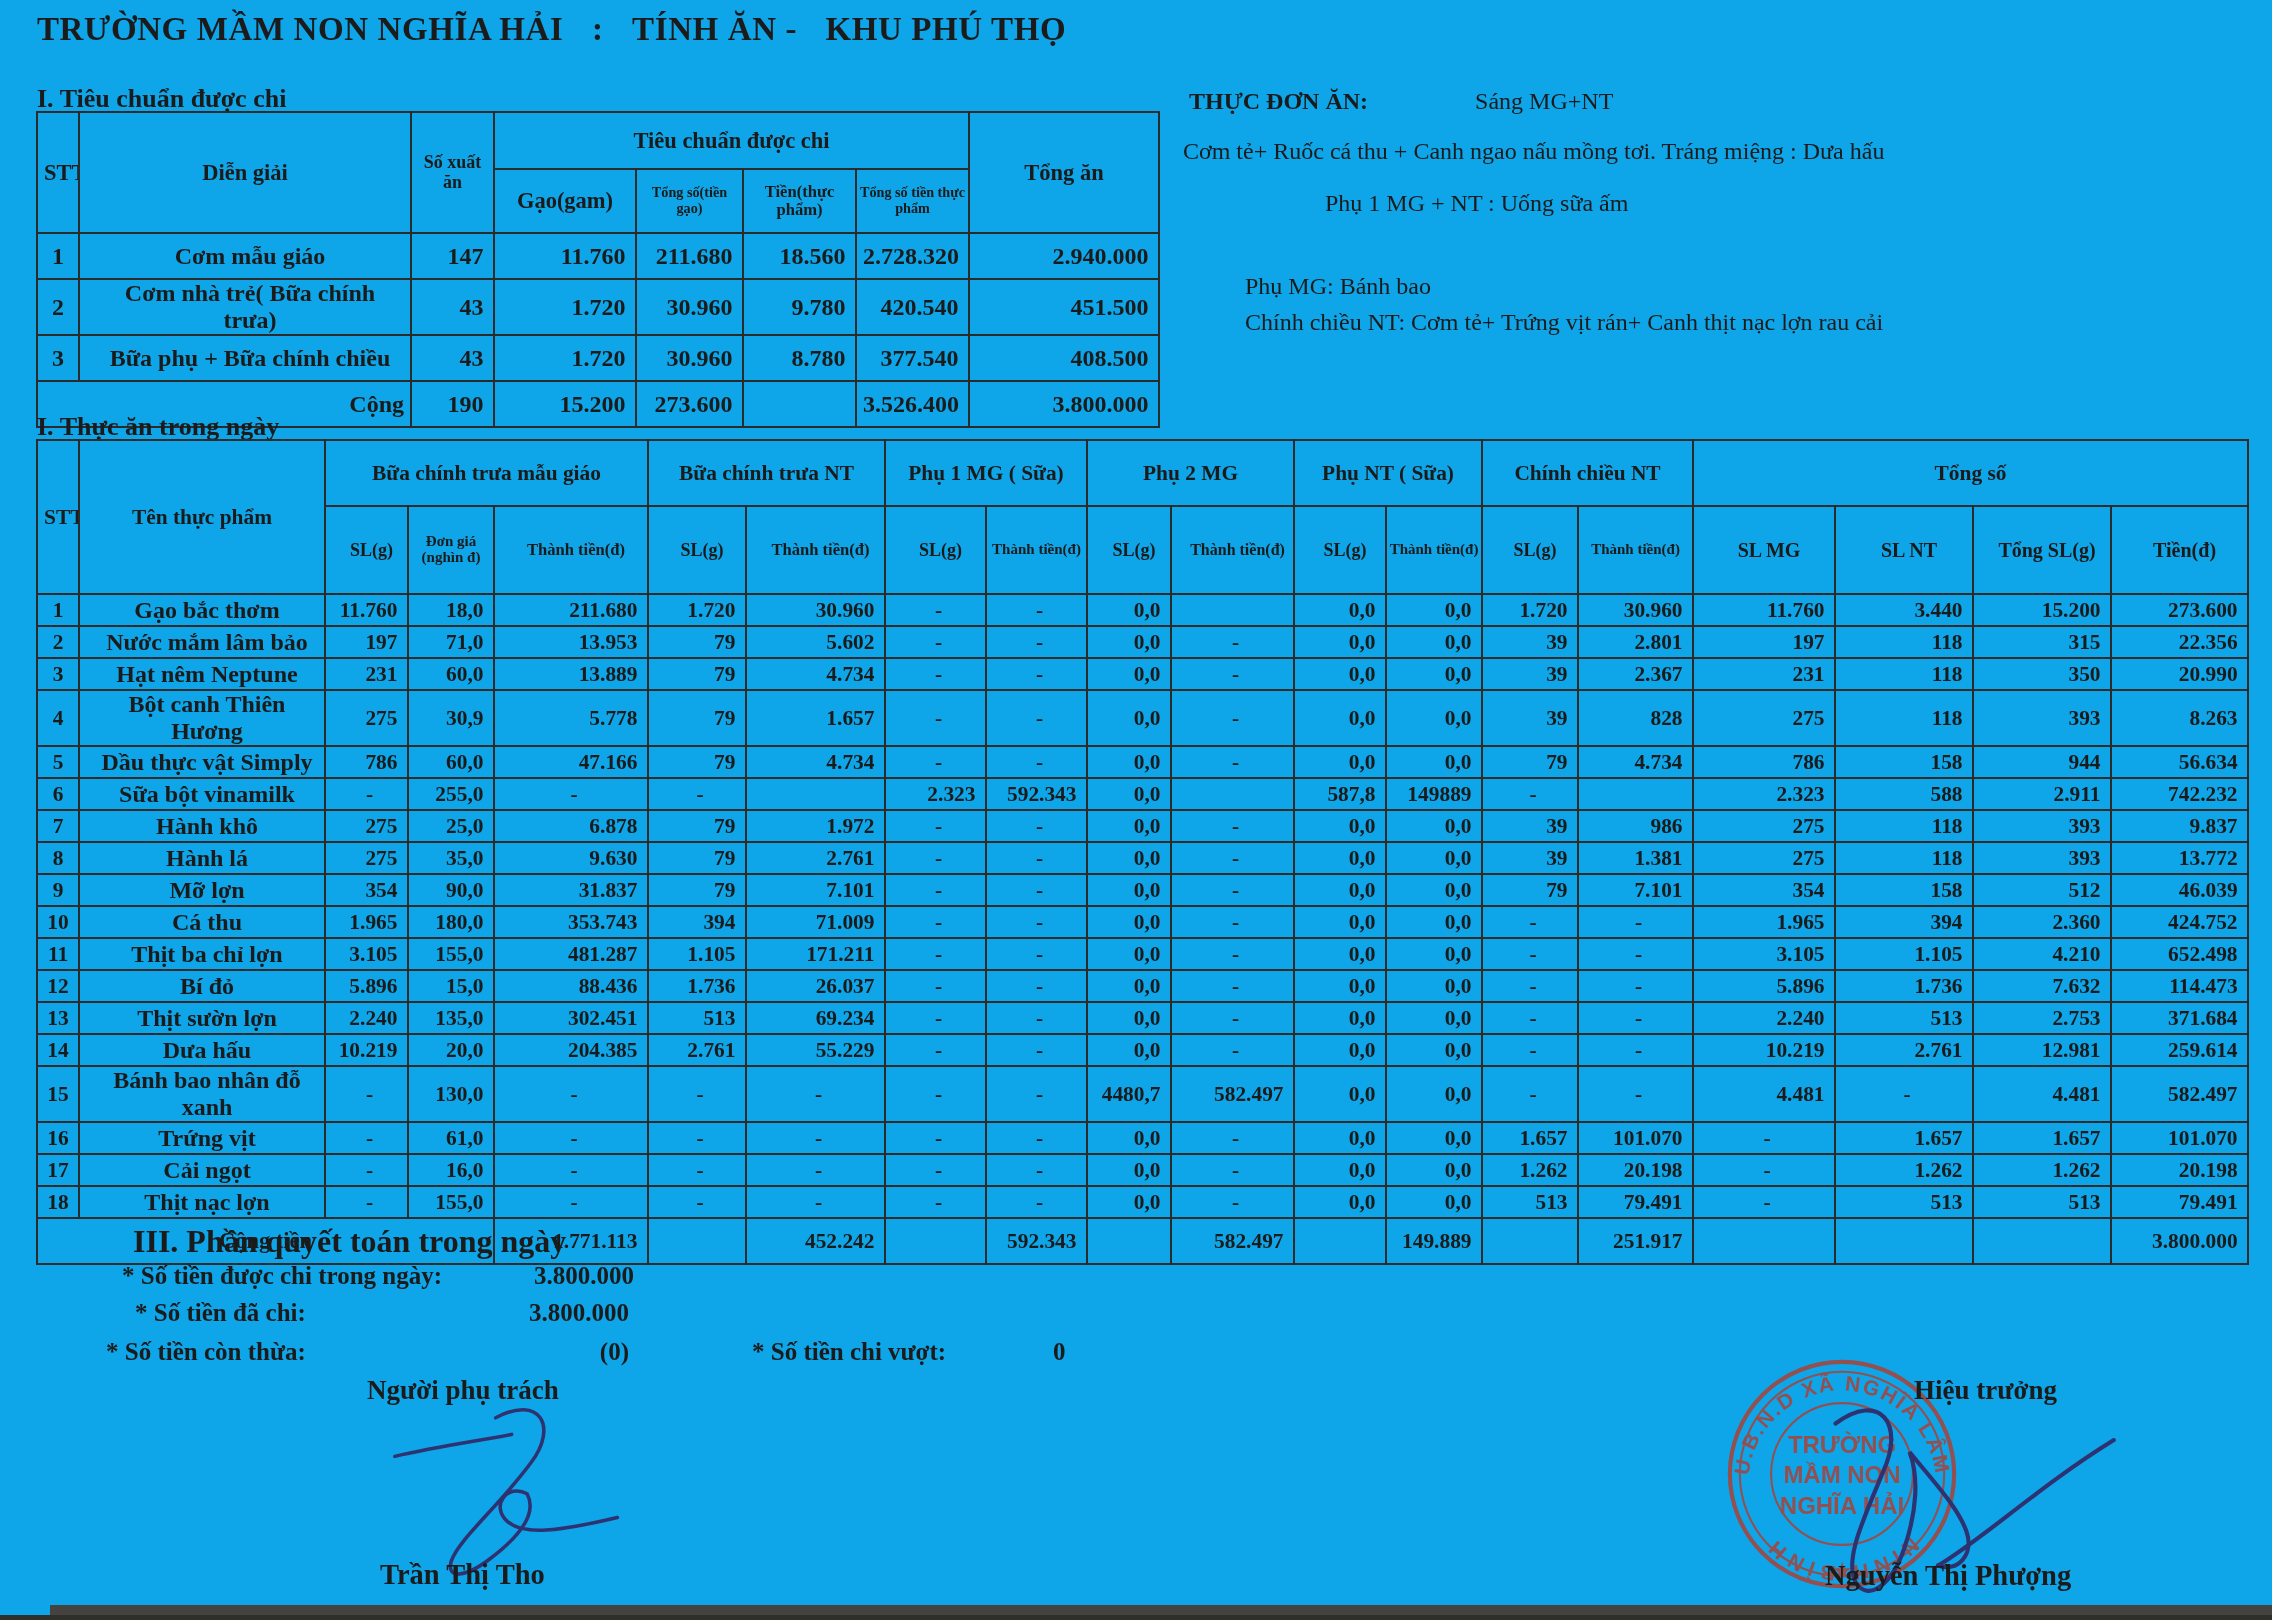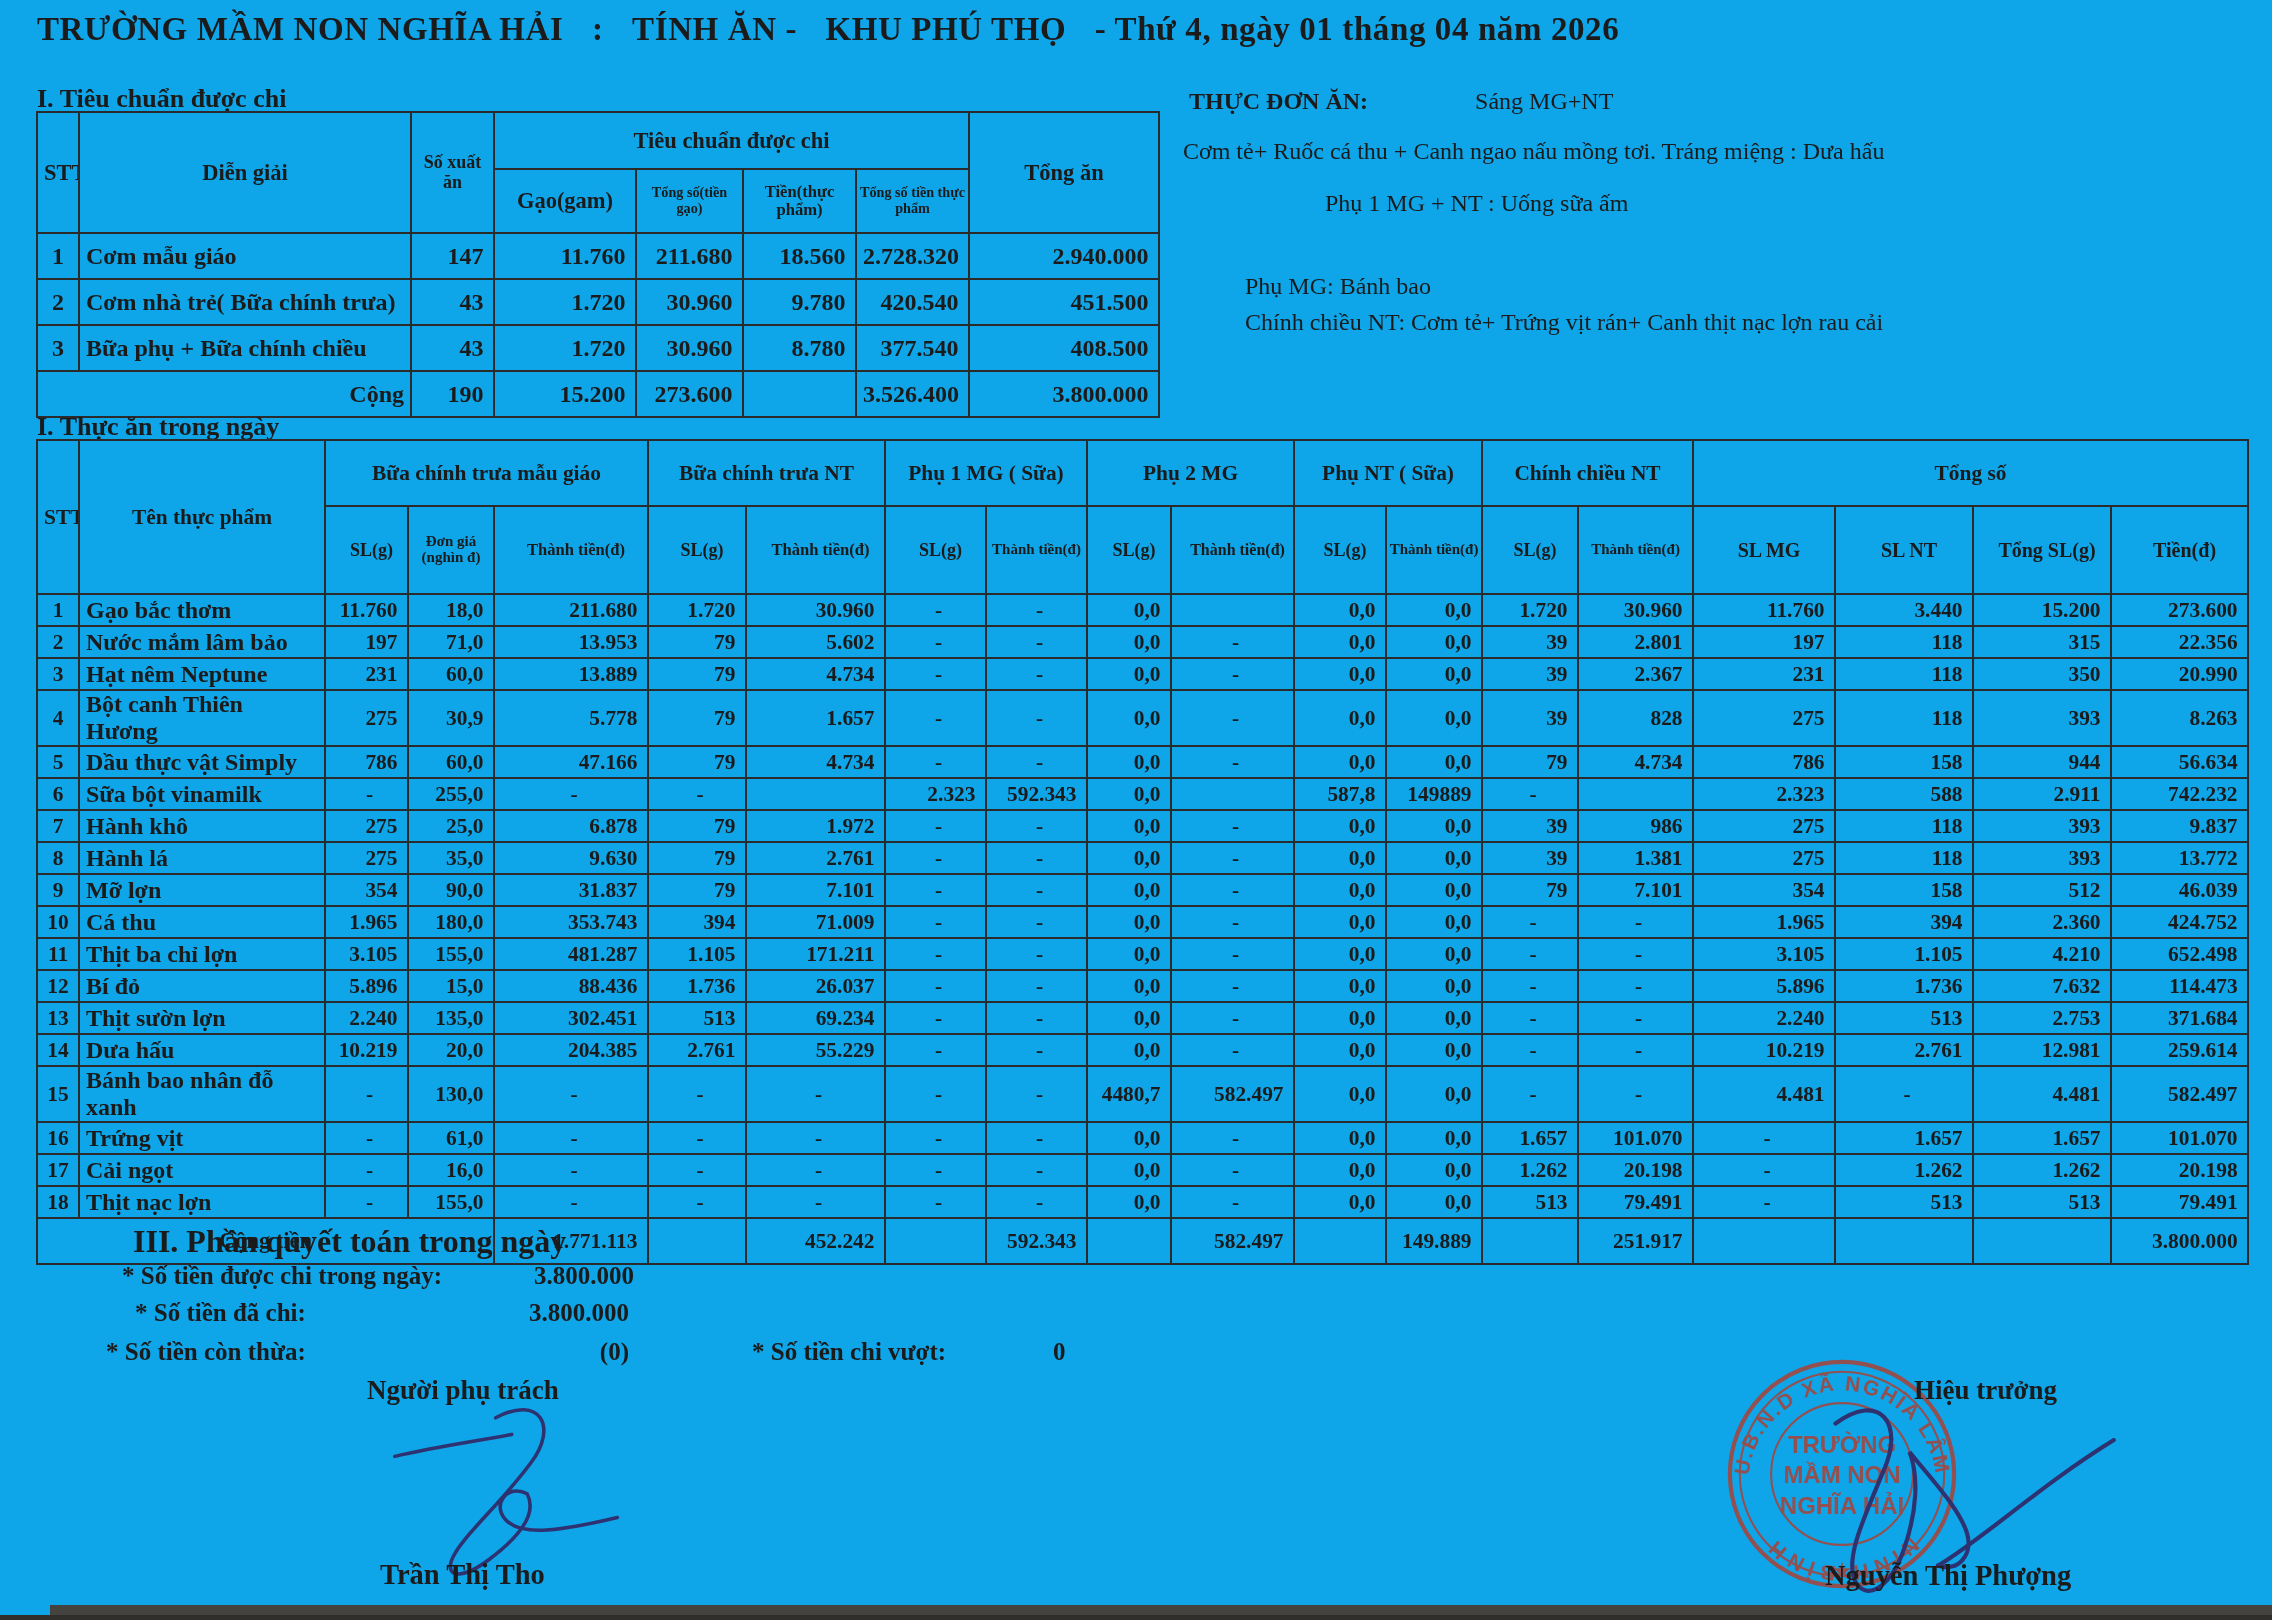--- a/index.html
+++ b/index.html
@@ -15,21 +15,21 @@
     font-size:33px; font-weight:bold; letter-spacing:0.6px;
     display:flex; gap:28.5px; white-space:nowrap;
   }
   .sec-title{position:absolute; font-size:26px; font-weight:bold;}
   
   table{border-collapse:collapse; table-layout:fixed;}
   td,th{border:2.4px solid #2b2b2b; overflow:hidden; padding:0 6px; box-sizing:border-box;}
   th{font-weight:bold; text-align:center; vertical-align:middle;}
   td{vertical-align:middle;}
   .c-stt{text-align:center;}
-  .c-name{text-align:left; padding-left:6px;}
+  .c-name{text-align:center; padding-left:16px;}
   .c-num{text-align:right; padding-right:9.5px;}
   .c-dash{text-align:center; padding-right:0;}
   
   #table1{position:absolute; left:36px; top:111px; width:1121px; font-size:24px;}
   #table1 th{font-size:22.5px;}
   #table1 .tiny{font-size:14.2px; line-height:1.1; padding:0 2px;}
   #table1 tr{height:46px;}
   #table1 tr.hrow1{height:57px;} #table1 tr.hrow2{height:64px;}
   #table1 td{font-weight:600;}
   #table1 .total-label{text-align:right; font-weight:bold;}
@@ -63,21 +63,20 @@
 </head>
 <body>
 
 <div id="page">
 
   <div class="doc-title">
     <span>TRƯỜNG MẦM NON NGHĨA HẢI</span>
     <span>:</span>
     <span>TÍNH ĂN -</span>
     <span>KHU PHÚ THỌ</span>
-    <span>- Thứ 4, ngày 01 tháng 04 năm 2026</span>
   </div>
 
   <div class="sec-title" style="left:37px; top:84px;">I. Tiêu chuẩn được chi</div>
 
   <table id="table1">
     <colgroup>
       <col style="width:42px">
         <col style="width:332px">
         <col style="width:83px">
       <col style="width:142px">

